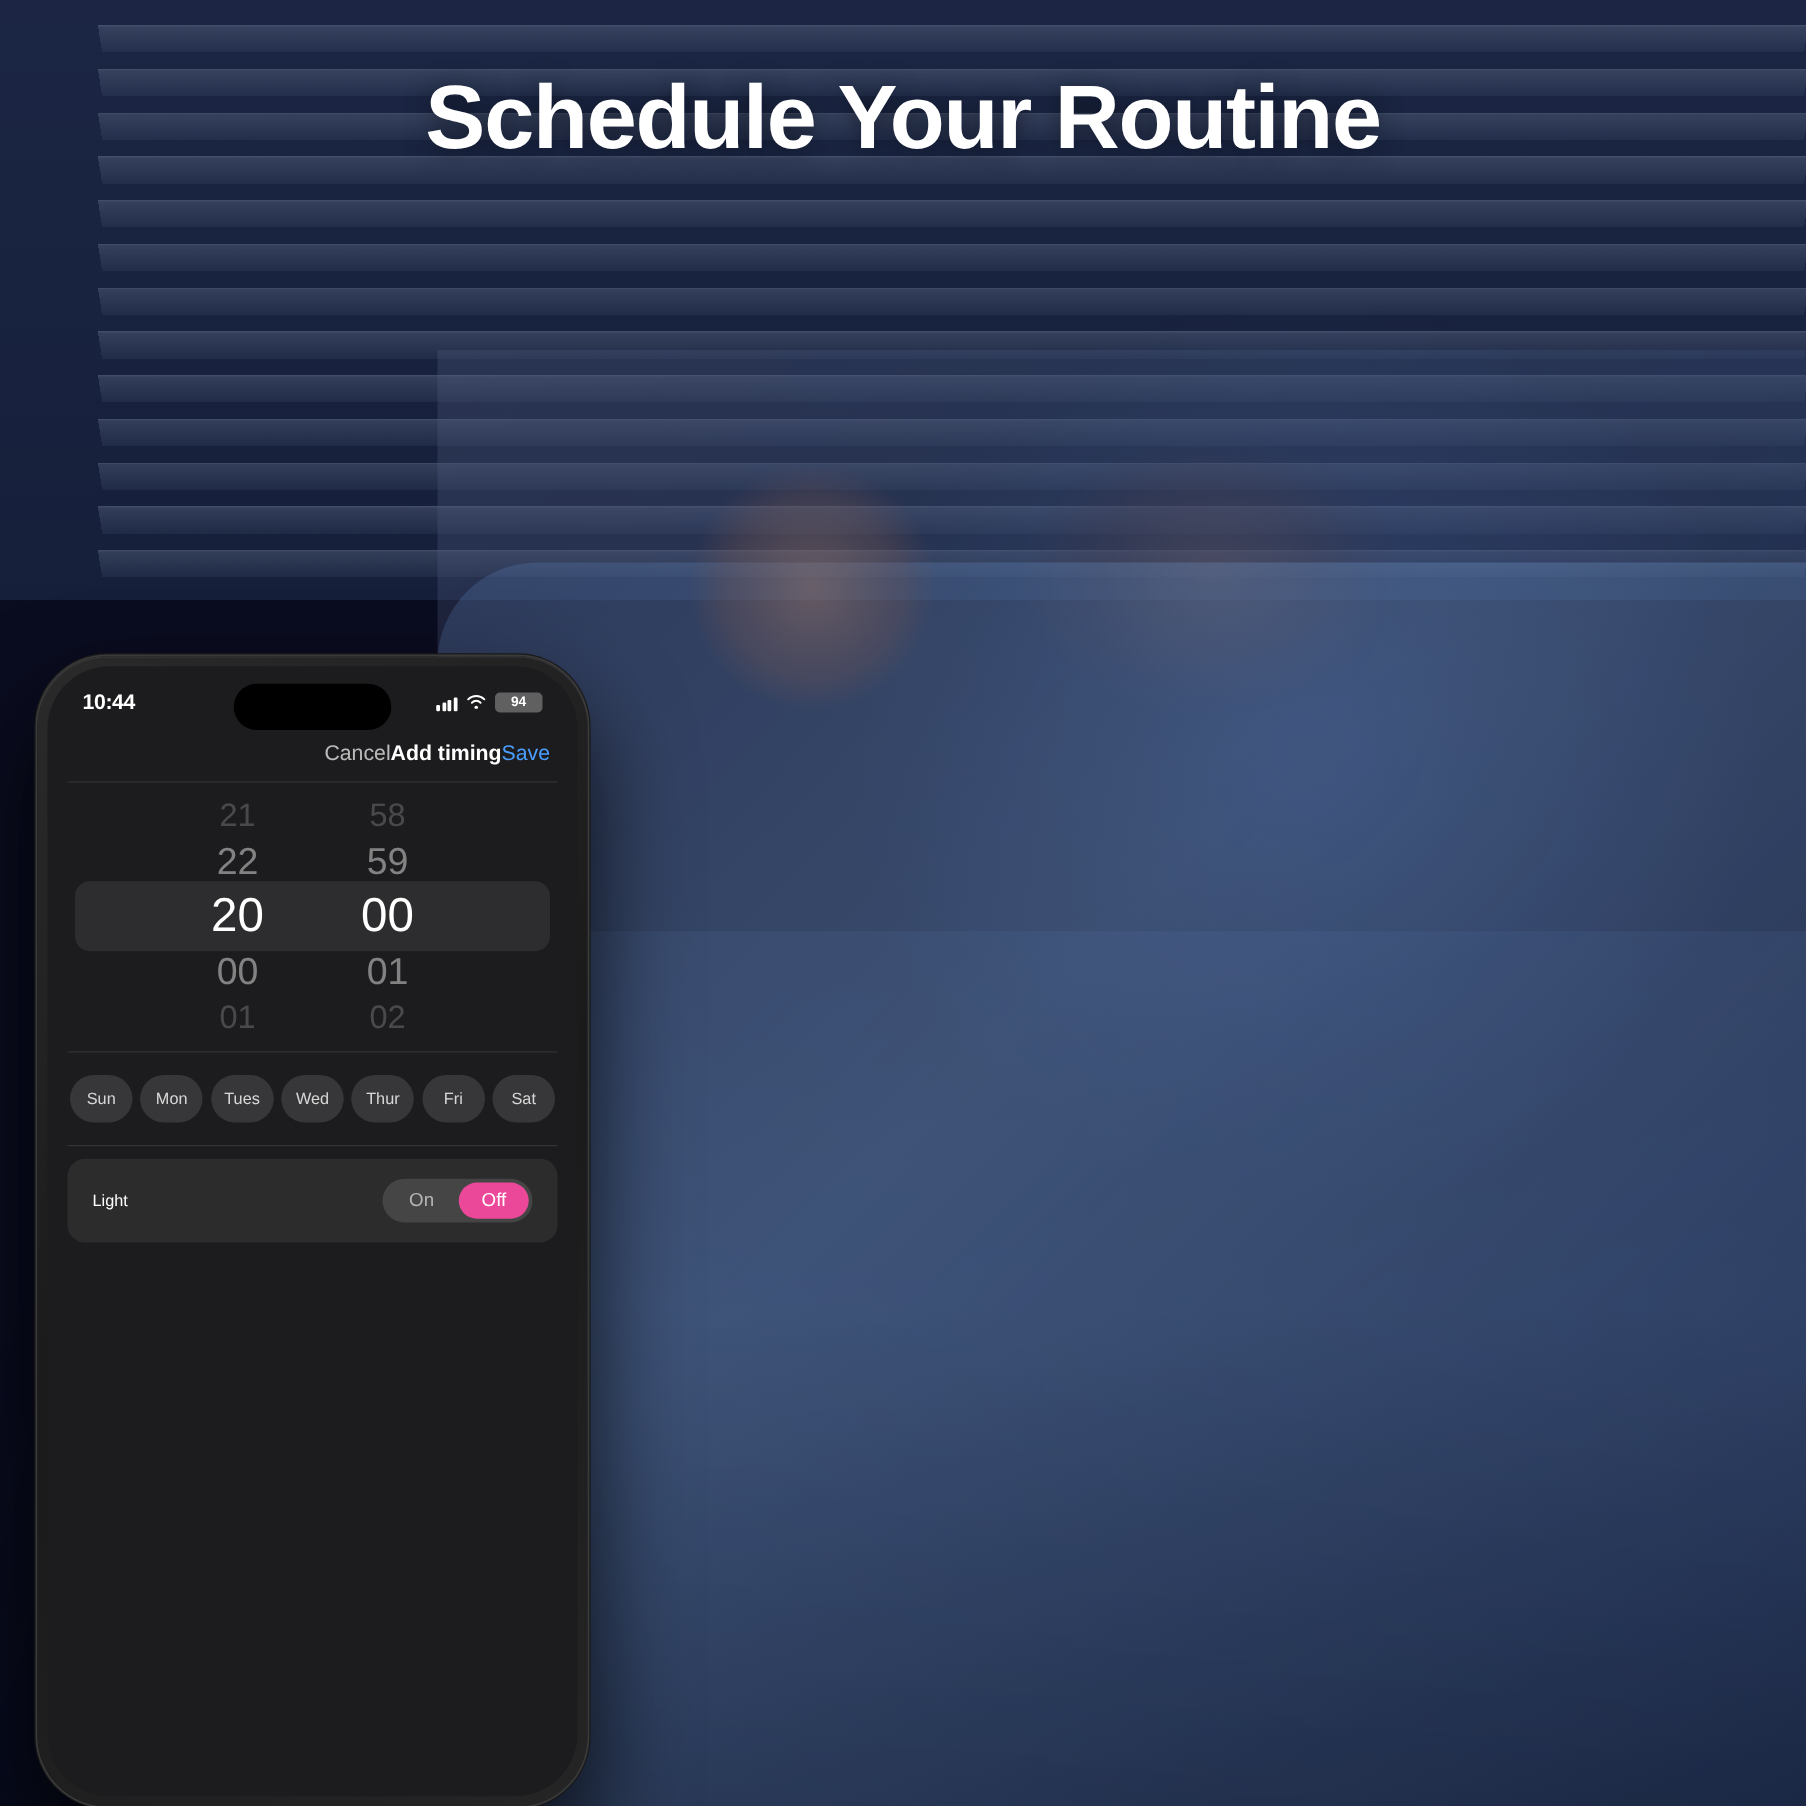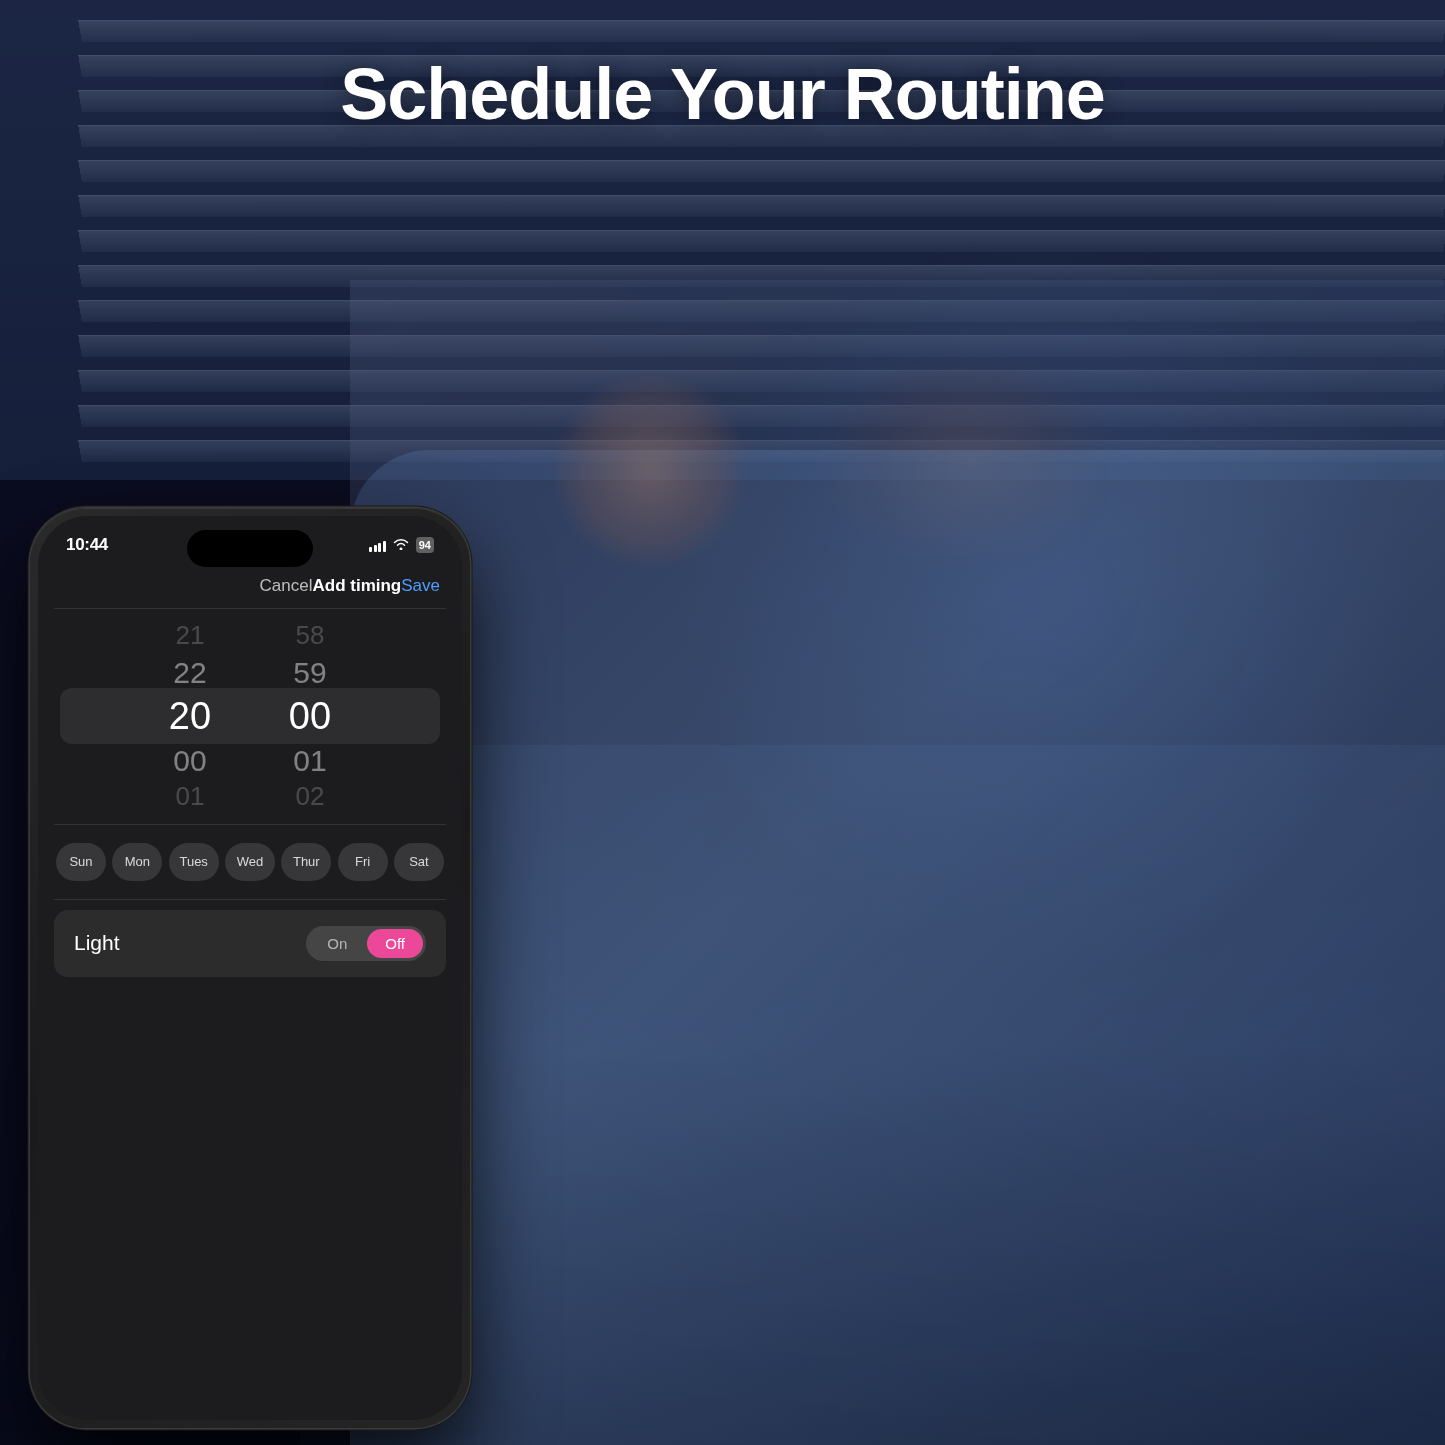--- a/index.html
+++ b/index.html
@@ -86,21 +86,21 @@
       font-size: 72px;
       font-weight: 700;
       letter-spacing: -1px;
       text-shadow: 0 2px 20px rgba(0,0,0,0.5);
       margin-top: 13px;
     }
 
     
     .phone-container {
       position: absolute;
-      bottom: 17px;
+      bottom: 0;
       left: 30px;
       width: 440px;
       height: 920px;
       z-index: 20;
     }
 
     .phone-frame {
       position: absolute;
       inset: 0;
       background: linear-gradient(145deg, #2a2a2a 0%, #1a1a1a 50%, #252525 100%);
@@ -160,21 +160,21 @@
     .wifi-icon {
       color: white;
       font-size: 13px;
     }
 
     .battery-container {
       display: flex;
       align-items: center;
       background: rgba(255,255,255,0.3);
       border-radius: 4px;
-      padding: 2px 3px;
+      padding: 2px 13px;
       gap: 2px;
       font-size: 11px;
       color: white;
       font-weight: 600;
     }
 
     
     .dynamic-island {
       position: absolute;
       top: 14px;
@@ -292,21 +292,21 @@
       padding: 16px 20px;
       background: rgba(255,255,255,0.07);
       border-radius: 14px;
       display: flex;
       align-items: center;
       justify-content: space-between;
     }
 
     .light-label {
       color: white;
-      font-size: 21px;
+      font-size: 13px;
       font-weight: 400;
     }
 
     .toggle-group {
       display: flex;
       align-items: center;
       background: rgba(255,255,255,0.12);
       border-radius: 30px;
       padding: 3px;
       gap: 2px;

